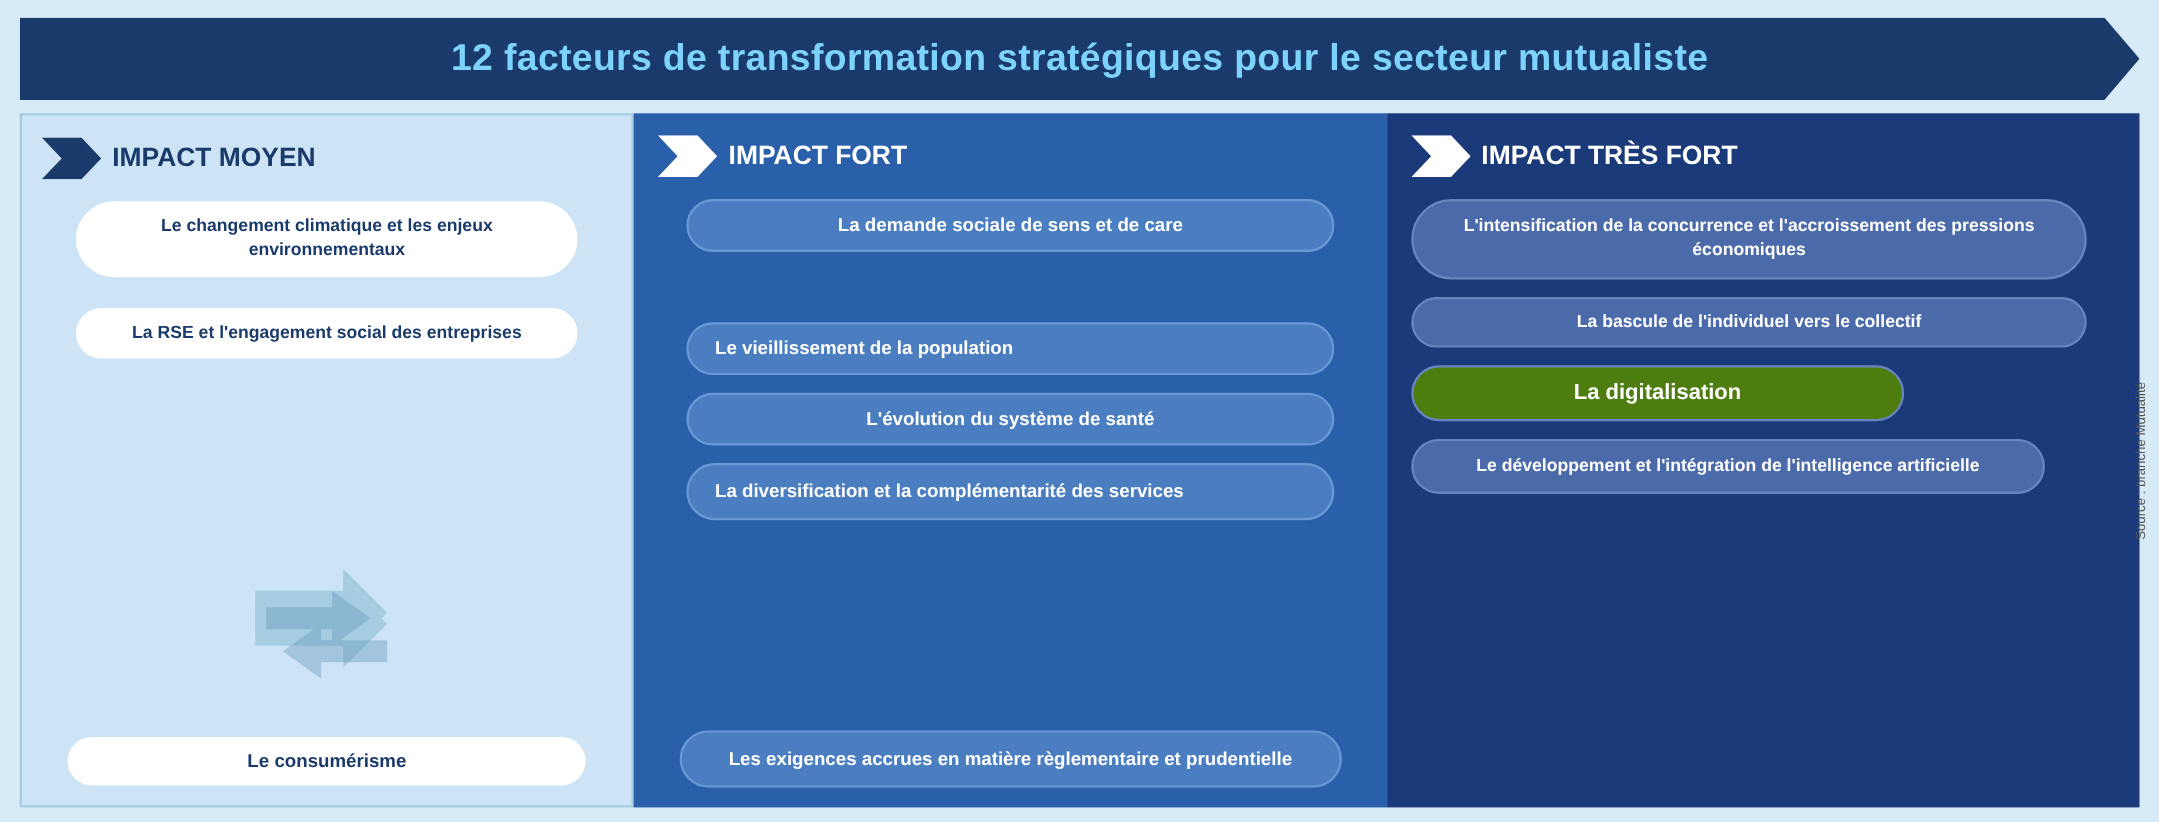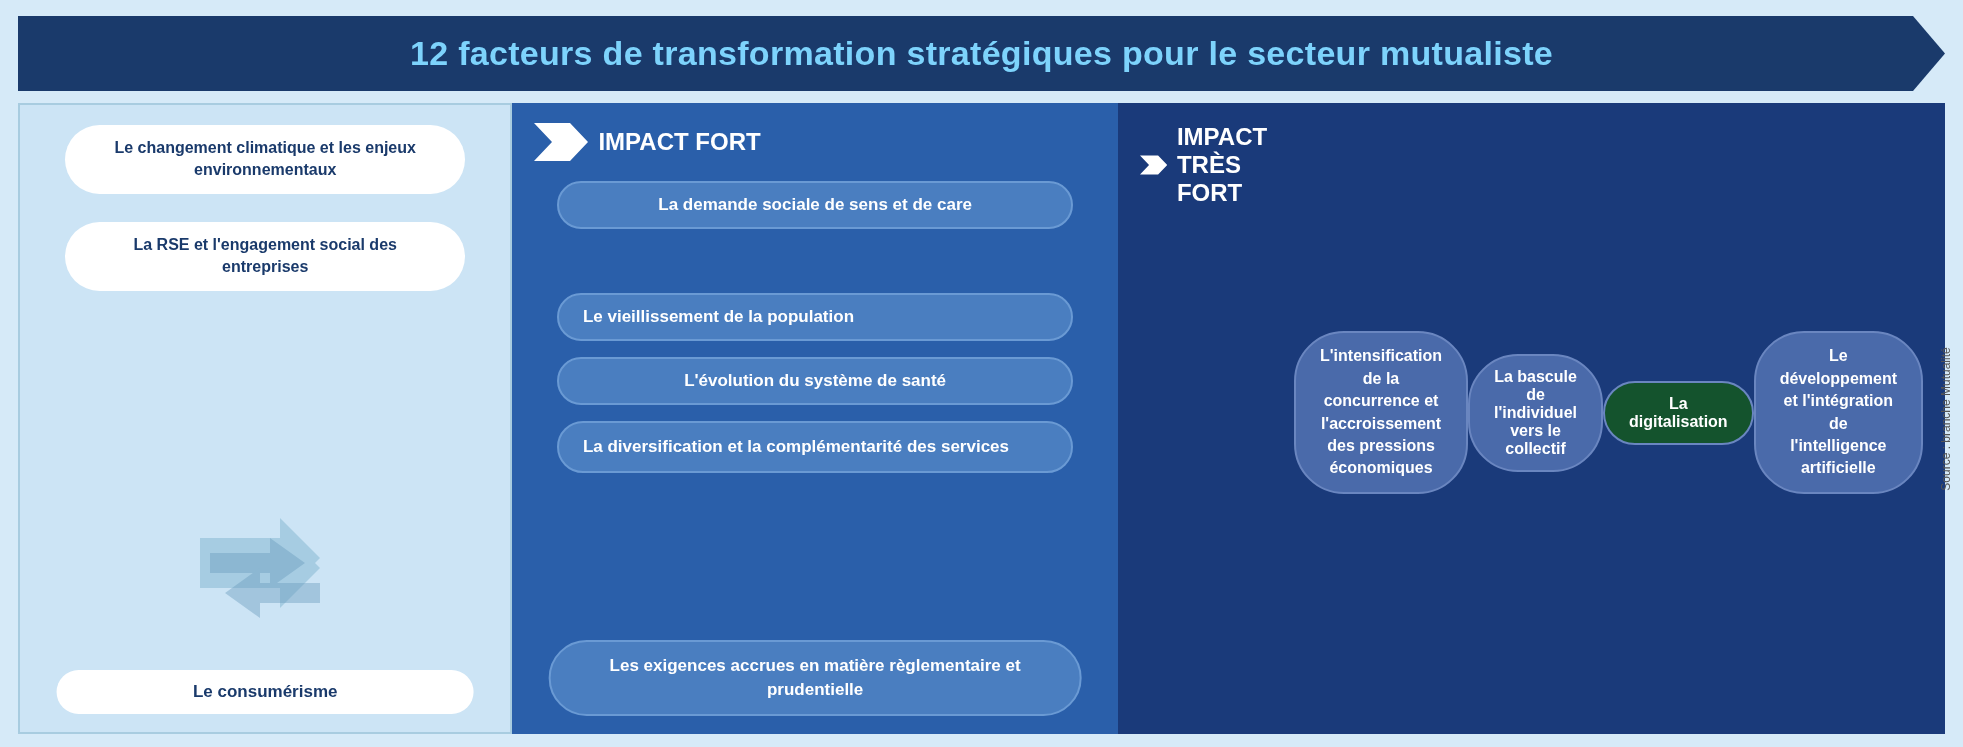--- a/index.html
+++ b/index.html
@@ -35,20 +35,26 @@
     flex: 0.85;
     background: #cce4f5;
     border: 2px solid #a8cce0;
     display: flex;
     flex-direction: column;
     padding: 20px 18px 16px 18px;
     align-items: center;
     position: relative;
   ">
 
+    <div style="display:flex; align-items:center; gap:10px; margin-bottom:20px; align-self:flex-start;">
+      <svg width="54" height="38" viewBox="0 0 54 38">
+        <polygon points="0,0 36,0 54,19 36,38 0,38 18,19" fill="#1a3a6b"></polygon>
+      </svg>
+      <span style="font-size:24px; font-weight:900; color:#1a3a6b;">IMPACT MOYEN</span>
+    </div>
 
     <div style="
       background: white;
       border-radius: 50px;
       text-align: center;
       font-weight: 700;
       padding: 12px 24px;
       margin-bottom: 28px;
       width: 88%;
       color: #1a3a6b;
@@ -192,23 +198,22 @@
       border: 2px solid #6a9ad4;
       line-height: 1.4;
     "><span>Les exigences accrues en matière
 règlementaire et prudentielle</span></div>
   </div>
 
   <div style="
     flex: 1.05;
     background: #1a3a7a;
     display: flex;
-    flex-direction: row;
+    flex-direction: column;
     padding: 20px 22px 16px 22px;
-    align-items: center;
     position: relative;
   ">
 
     <div style="display:flex; align-items:center; gap:10px; margin-bottom:20px; align-self:flex-start;">
       <svg width="54" height="38" viewBox="0 0 54 38">
         <polygon points="0,0 36,0 54,19 36,38 0,38 18,19" fill="white"></polygon>
       </svg>
       <span style="font-size:24px; font-weight:900; color:white;">IMPACT TRÈS FORT</span>
     </div>
 
@@ -234,29 +239,29 @@
       font-weight: 700;
       padding: 12px 24px;
       margin-bottom: 16px;
       width: 96%;
       color: white;
       font-size: 16px;
       border: 2px solid #6a86c0;
     "><span>La bascule de l'individuel vers le collectif</span></div>
 
     <div style="
-      background: #14532d;
+      background: #4d7c0f;
       border-radius: 50px;
       text-align: center;
       font-weight: 700;
       padding: 12px 24px;
       margin-bottom: 16px;
       width: 70%;
       color: white;
-      font-size: 16px;
+      font-size: 20px;
       border: 2px solid #6a86c0;
     "><span>La digitalisation</span></div>
 
     <div style="
       background: #4a6aaa;
       border-radius: 50px;
       text-align: center;
       font-weight: 700;
       padding: 12px 24px;
       margin-bottom: 16px;

